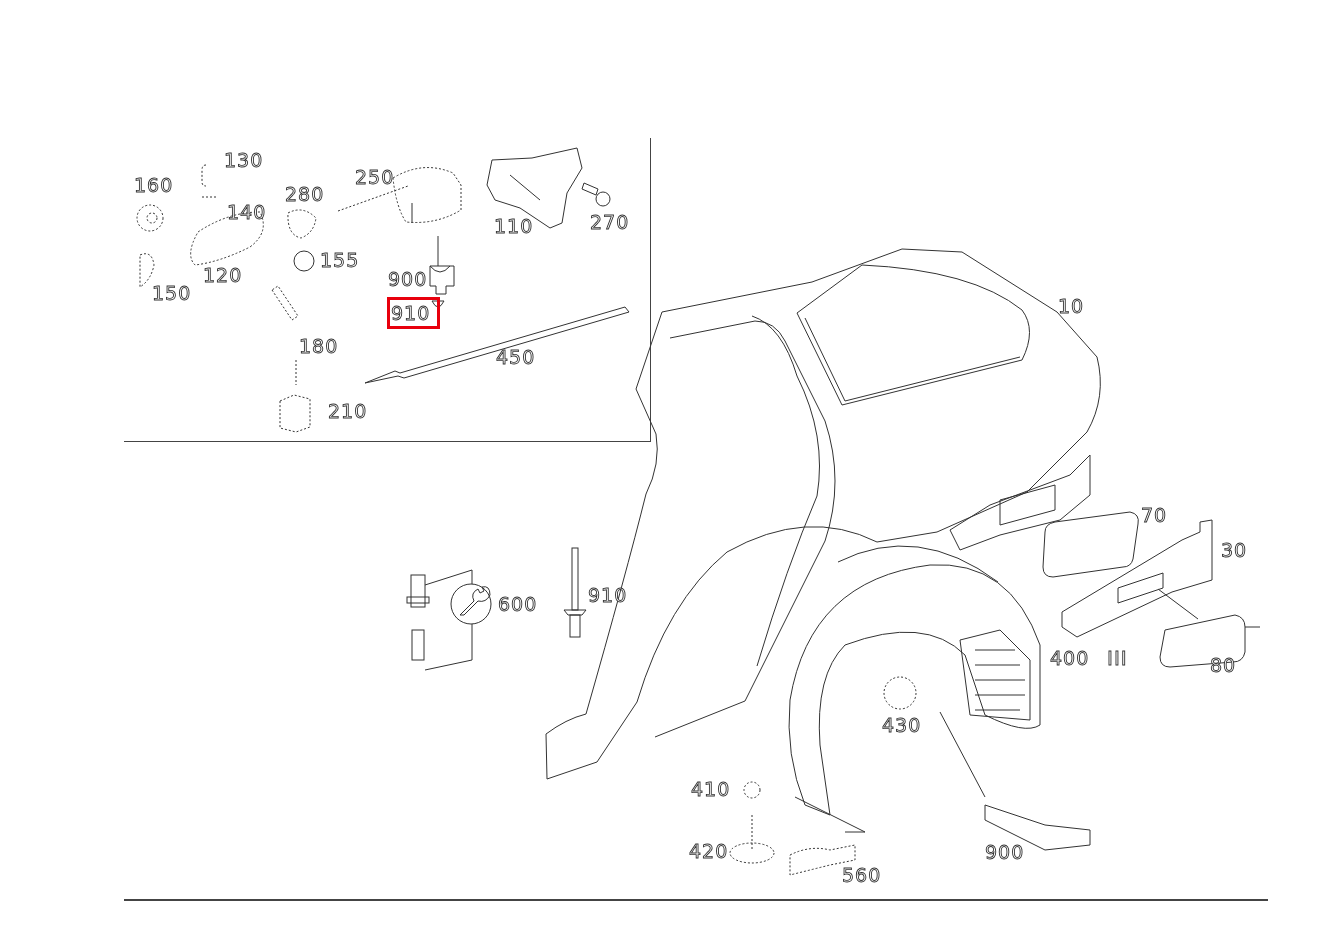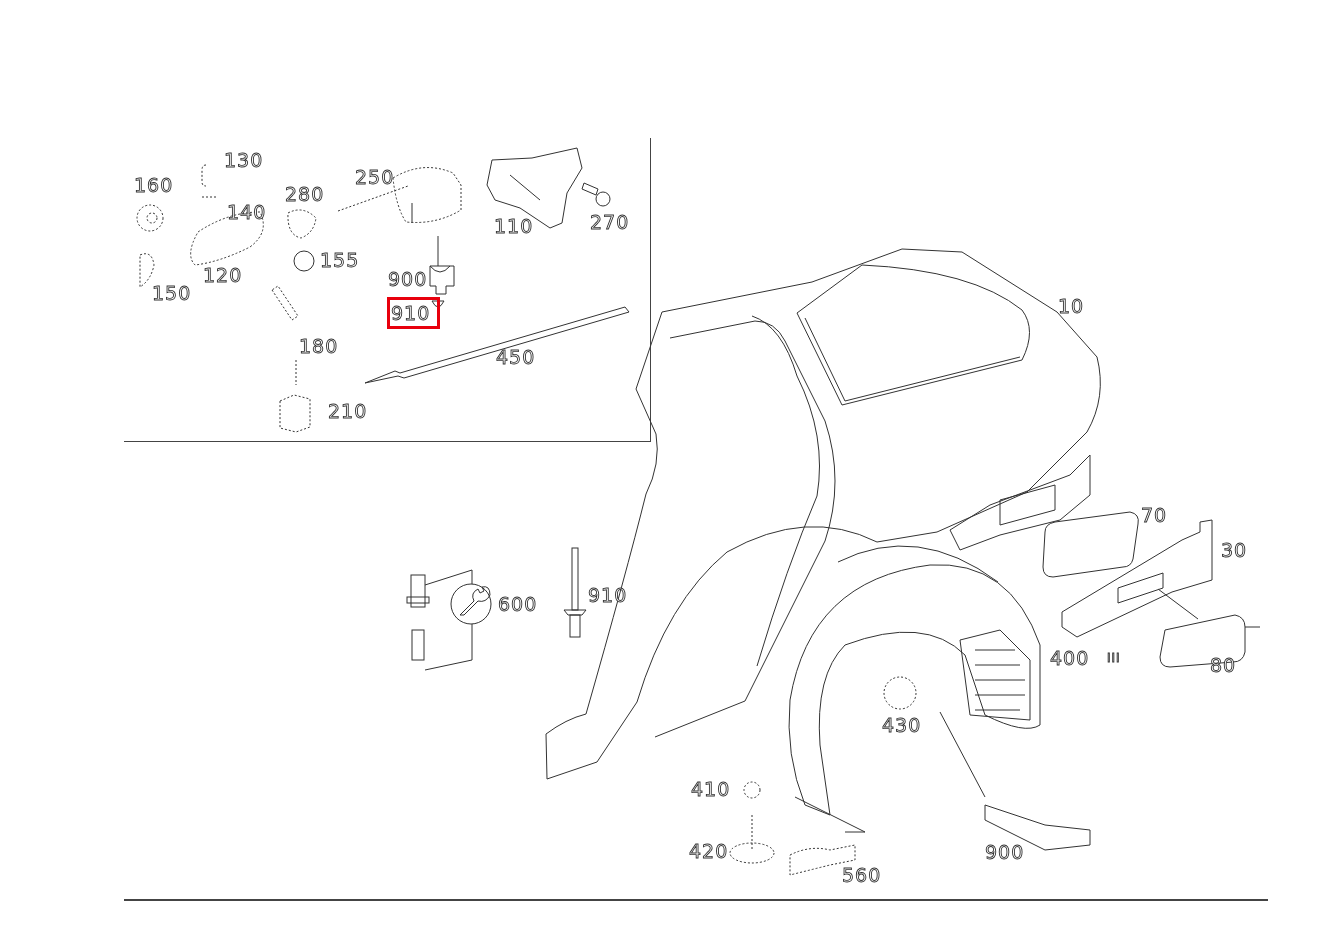--- a/index.html
+++ b/index.html
@@ -141,21 +141,21 @@
   <div class="label" style="left:391px;top:303px">910</div>
   <div class="label" style="left:299px;top:336px">180</div>
   <div class="label" style="left:496px;top:347px">450</div>
   <div class="label" style="left:328px;top:401px">210</div>
 
   <div class="label" style="left:1058px;top:296px">10</div>
   <div class="label" style="left:1141px;top:505px">70</div>
   <div class="label" style="left:1221px;top:540px">30</div>
   <div class="label" style="left:1210px;top:655px">80</div>
   <div class="label" style="left:1050px;top:648px">400</div>
-  <div class="label" style="left:1107px;top:648px;font-size:12px">III</div>
+  <div class="label" style="left:1107px;top:648px;font-size:20px">III</div>
   <div class="label" style="left:882px;top:715px">430</div>
   <div class="label" style="left:691px;top:779px">410</div>
   <div class="label" style="left:689px;top:841px">420</div>
   <div class="label" style="left:842px;top:865px">560</div>
   <div class="label" style="left:985px;top:842px">900</div>
   <div class="label" style="left:498px;top:594px">600</div>
   <div class="label" style="left:588px;top:585px">910</div>
 </div>
 
 </body></html>

